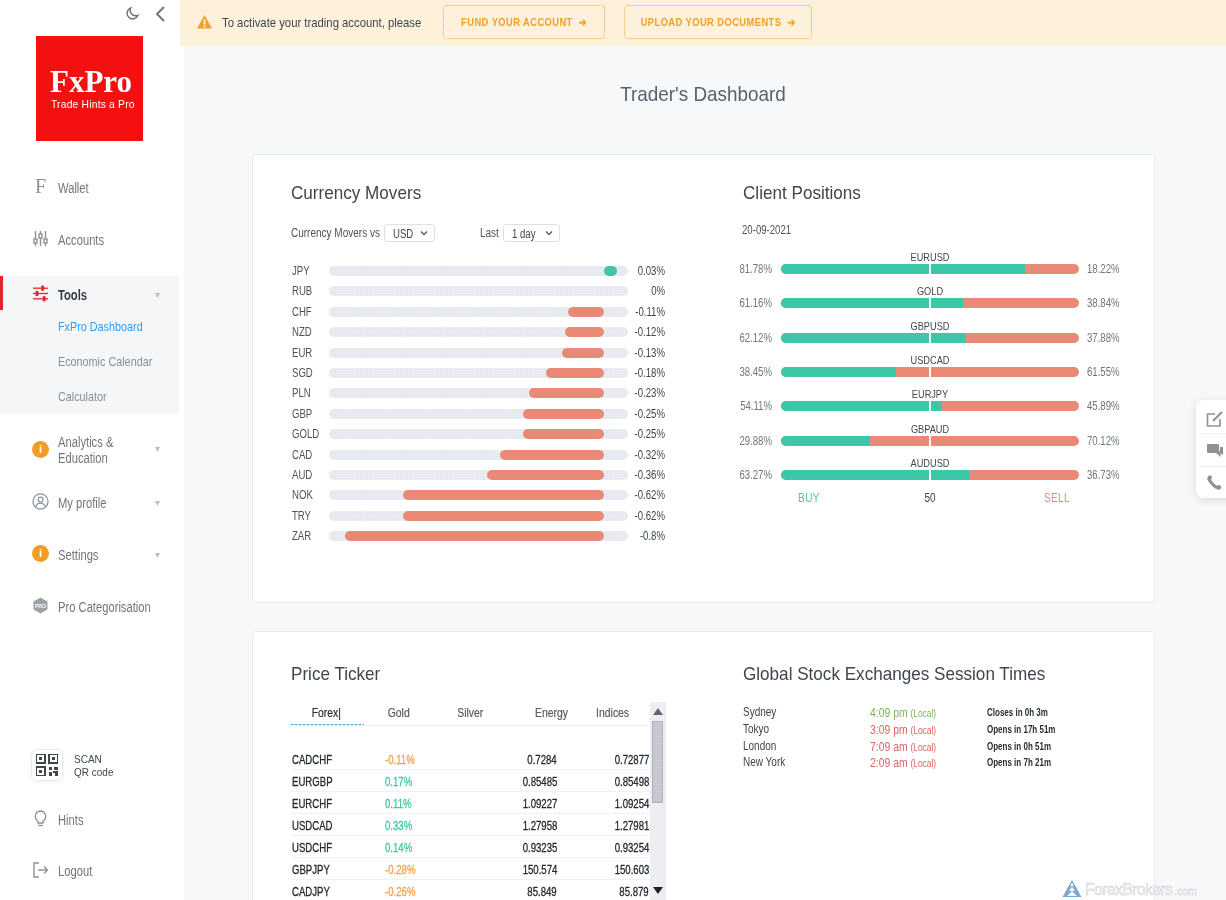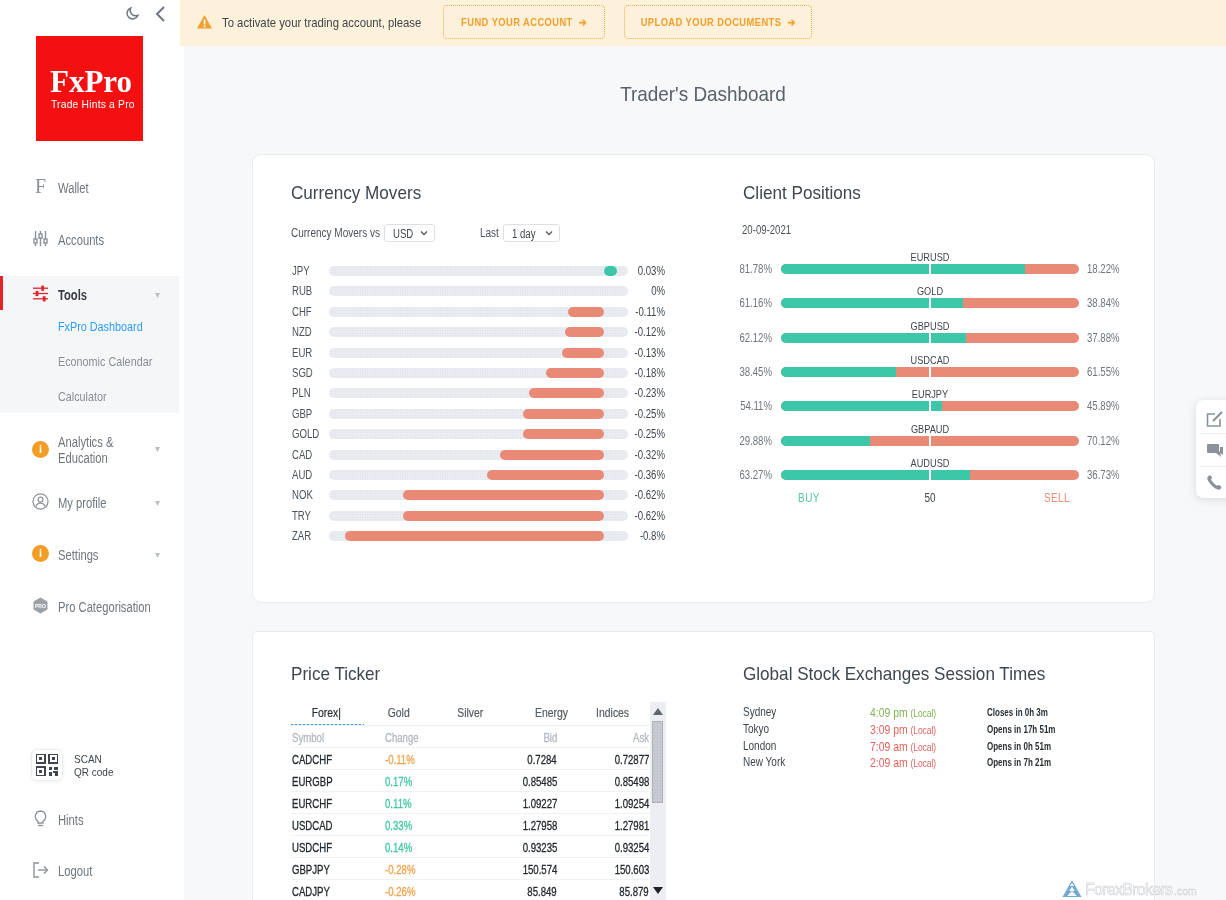--- a/index.html
+++ b/index.html
@@ -23,21 +23,21 @@
 .subitem { position:absolute; left:58px; font-size:13.5px; color:#878e94; transform:scaleX(0.8); transform-origin:0 50%; white-space:nowrap; }
 
 
 #banner { position:absolute; left:180px; top:0; width:1046px; height:46px; background:#fdf1dc; }
 #banner .msg { position:absolute; left:42px; top:15px; font-size:13px; color:#3f464d; transform:scaleX(0.87); transform-origin:0 0; white-space:nowrap; }
 .bbtn { position:absolute; top:5px; height:34px; border:1px dotted #eeab45; border-radius:4px; color:#f59e28; font-size:11px; font-weight:bold; line-height:32px; text-align:center; }
 .bbtn span { display:inline-block; transform:scaleX(0.85); transform-origin:50% 50%; white-space:nowrap; letter-spacing:0.5px; }
 
 
 #title { position:absolute; left:180px; top:82px; width:1046px; text-align:center; font-size:21px; color:#59616c; transform:scaleX(0.9); transform-origin:50% 50%; }
-.card { position:absolute; left:252px; width:903px; background:#fff; border:1px solid #e7ecef; border-radius:9px; }
+.card { position:absolute; left:252px; width:903px; background:#fff; border:1px solid #e7ecef; border-radius:2px; }
 #card1 { top:154px; height:449px; }
 #card2 { top:631px; height:290px; border-bottom:none; border-radius:5px 5px 0 0; }
 .ptitle { position:absolute; font-size:19px; color:#3e4750; transform:scaleX(0.9); transform-origin:0 50%; white-space:nowrap; }
 
 
 .cmrow-lab { position:absolute; left:39px; font-size:12px; color:#4b525a; }
 .cmtrack { position:absolute; left:76px; width:299px; height:10px; border-radius:5px; background:#edeff4; background-image:radial-gradient(#e0e3ea 0.8px, transparent 0.9px); background-size:2.5px 2.5px; }
 .cmbar { position:absolute; height:10px; border-radius:5px; background:#e98a76; }
 .cmpct { position:absolute; left:321px; width:91px; text-align:right; font-size:12px; color:#3f464d; }
 .selbox { position:absolute; height:18px; border:1px solid #dde1e5; border-radius:3px; font-size:12px; color:#3f464d; background:#fff; }
@@ -228,26 +228,20 @@
 
   <div class="card" id="card2">
     <div class="ptitle" style="left:38px;top:31px;">Price Ticker</div>
     <div class="tab" style="left:33px;color:#272e33;"><span class="sxc" style="display:inline-block">Forex|</span></div>
     <div class="abs" style="left:38px;top:92px;width:73px;height:2px;background:repeating-linear-gradient(90deg,#4a9ad4 0 2px,rgba(74,154,212,0.25) 2px 4px);"></div>
     <div class="abs" style="left:38px;top:93px;width:358px;border-bottom:1px solid #eef0f2;"></div>
     <div class="tab" style="left:106px;"><span class="sxc" style="display:inline-block">Gold</span></div>
     <div class="tab" style="left:177px;"><span class="sxc" style="display:inline-block">Silver</span></div>
     <div class="tab" style="left:259px;"><span class="sxc" style="display:inline-block">Energy</span></div>
     <div class="tab" style="left:320px;"><span class="sxc" style="display:inline-block">Indices</span></div>
-    <div class="trow" style="top:94px;color:#b2b9c0;">
-      <span class="tc1 sxl">Symbol</span>
-        <span class="tc2 sxl">Change</span>
-        <span class="tc3 sxr">Bid</span>
-        <span class="tc4 sxr">Ask</span>
-    </div>
     <div id="trows">
         <div class="trow" style="top:116px">
           <span class="tc1 sxl">CADCHF</span>
           <span class="tc2 sxl chg-n">-0.11%</span>
           <span class="tc3 sxr">0.7284</span>
           <span class="tc4 sxr">0.72877</span>
         </div>
         <div class="trow" style="top:138px">
           <span class="tc1 sxl">EURGBP</span>
           <span class="tc2 sxl chg-p">0.17%</span>

